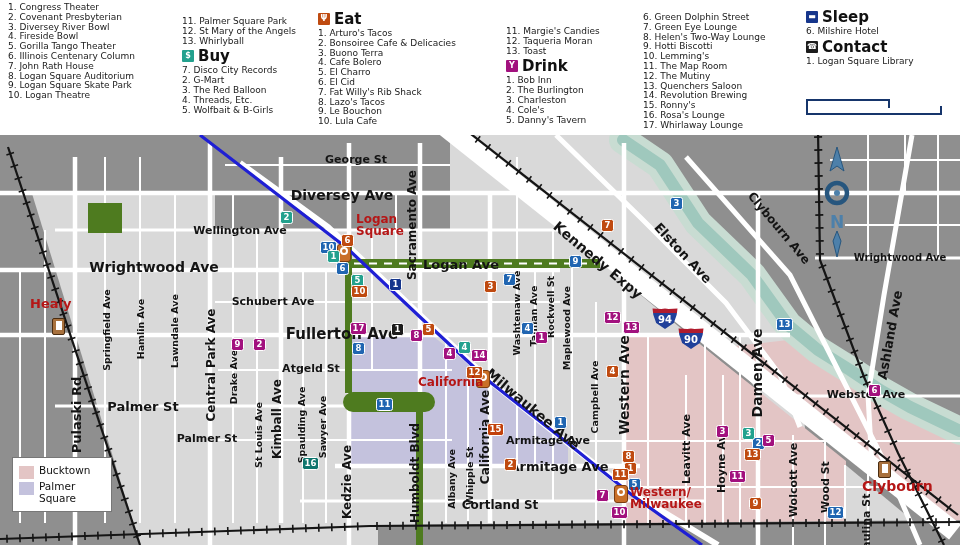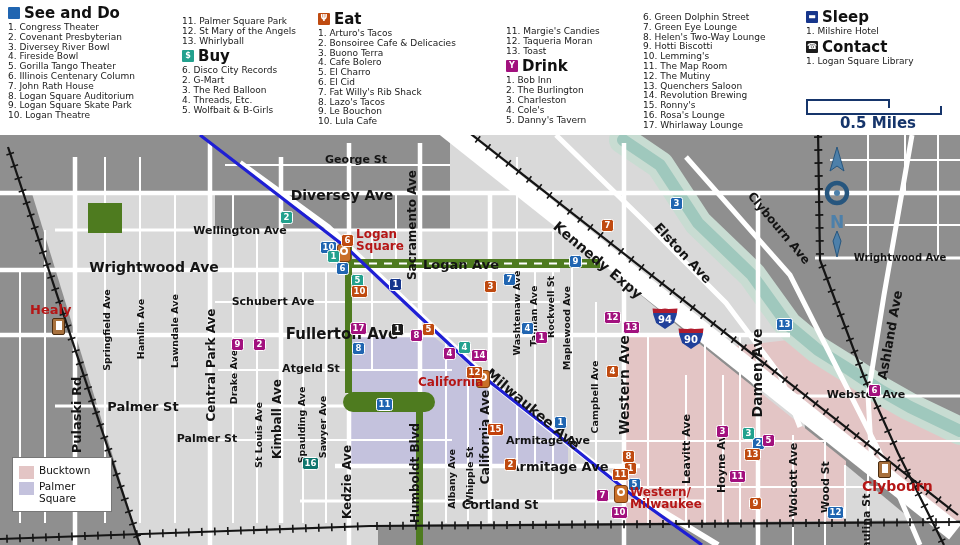--- a/index.html
+++ b/index.html
@@ -48,44 +48,40 @@
   .rl-label{font-size:10.5px;color:#111;line-height:11.5px;}
 </style>
 </head>
 <body>
 
 <div id="stage">
 
   <div id="legendbar">
     <div id="legend-cols">
         <div class="col" style="left: 8px; top: 3px;">
-          <div class="cat-header">
-            <span class="cat-icon" style="background: rgb(32, 101, 177);"></span>
-            <span>See and Do</span>
-          </div>
           <div class="item">1. Congress Theater</div>
           <div class="item">2. Covenant Presbyterian</div>
           <div class="item">3. Diversey River Bowl</div>
           <div class="item">4. Fireside Bowl</div>
           <div class="item">5. Gorilla Tango Theater</div>
           <div class="item">6. Illinois Centenary Column</div>
           <div class="item">7. John Rath House</div>
           <div class="item">8. Logan Square Auditorium</div>
           <div class="item">9. Logan Square Skate Park</div>
           <div class="item">10. Logan Theatre</div>
         </div>
         <div class="col" style="left: 182px; top: 17px;">
           <div class="item">11. Palmer Square Park</div>
           <div class="item">12. St Mary of the Angels</div>
           <div class="item">13. Whirlyball</div>
           <div class="cat-header">
             <span class="cat-icon" style="background: rgb(35, 161, 142);">$</span>
             <span>Buy</span>
           </div>
-          <div class="item">6. Disco City Records</div>
+          <div class="item">7. Disco City Records</div>
           <div class="item">2. G-Mart</div>
           <div class="item">3. The Red Balloon</div>
           <div class="item">4. Threads, Etc.</div>
           <div class="item">5. Wolfbait &amp; B-Girls</div>
         </div>
         <div class="col" style="left: 318px; top: 9px;">
           <div class="cat-header">
             <span class="cat-icon" style="background: rgb(191, 74, 16);">Ψ</span>
             <span>Eat</span>
           </div>
@@ -126,32 +122,31 @@
           <div class="item">14. Revolution Brewing</div>
           <div class="item">15. Ronny's</div>
           <div class="item">16. Rosa's Lounge</div>
           <div class="item">17. Whirlaway Lounge</div>
         </div>
         <div class="col" style="left: 806px; top: 7px;">
           <div class="cat-header">
             <span class="cat-icon" style="background: rgb(22, 54, 140);">▬</span>
             <span>Sleep</span>
           </div>
-          <div class="item">1. Milshire Hotel</div>
+          <div class="item">6. Milshire Hotel</div>
           <div class="cat-header">
             <span class="cat-icon" style="background: rgb(28, 28, 28);">☎</span>
             <span>Contact</span>
           </div>
           <div class="item">1. Logan Square Library</div>
         </div>
       </div>
 
     <div id="km-bar"></div>
     <div id="mi-bar"></div>
-    <div class="scale-text" style="left:818px;top:114px;width:120px;font-size:15px;">0.5 Miles</div>
   </div>
 
   <div id="map">
     <svg width="960" height="410" viewBox="0 0 960 410">
 
       <rect x="0" y="0" width="960" height="410" fill="#d9d9d9"></rect>
 
       <polygon points="0,0 14,0 140,410 0,410" fill="#8f8f8f"></polygon>
       <rect x="0" y="0" width="450" height="58" fill="#8f8f8f"></rect>
       <rect x="215" y="58" width="235" height="37" fill="#8f8f8f"></rect>
@@ -320,27 +315,27 @@
         <div class="badge" style="left: 623px; top: 186px; background: rgb(162, 17, 126);">13</div>
         <div class="badge" style="left: 471px; top: 214px; background: rgb(162, 17, 126);">14</div>
         <div class="badge" style="left: 487px; top: 288px; background: #c2410c;">15</div>
         <div class="badge" style="left: 302px; top: 322px; background: #0f766e;">16</div>
         <div class="badge" style="left: 350px; top: 187px; background: rgb(162, 17, 126);">17</div>
         <div class="badge" style="left: 389px; top: 143px; background: rgb(22, 54, 140);">1</div>
         <div class="badge" style="left: 391px; top: 188px; background: rgb(28, 28, 28);">1</div>
         <div class="st-icon metra" style="left: 52px; top: 183px;">
           <i></i>
         </div>
-        <div class="station-label" style="left: 30px; top: 168px; font-size: 13px;">
+        <div class="station-label" style="left: 30px; top: 162px; font-size: 13px;">
           <div>Healy</div>
         </div>
         <div class="st-icon cta" style="left: 337px; top: 109px;">
           <i></i>
         </div>
-        <div class="station-label" style="left: 356px; top: 93px; font-size: 12px;">
+        <div class="station-label" style="left: 356px; top: 78px; font-size: 12px;">
           <div>Logan</div>
           <div>Square</div>
         </div>
         <div class="st-icon cta" style="left: 476px; top: 235px;">
           <i></i>
         </div>
         <div class="station-label" style="left: 418px; top: 241px; font-size: 12px;">
           <div>California</div>
         </div>
         <div class="st-icon cta" style="left: 614px; top: 350px;">

